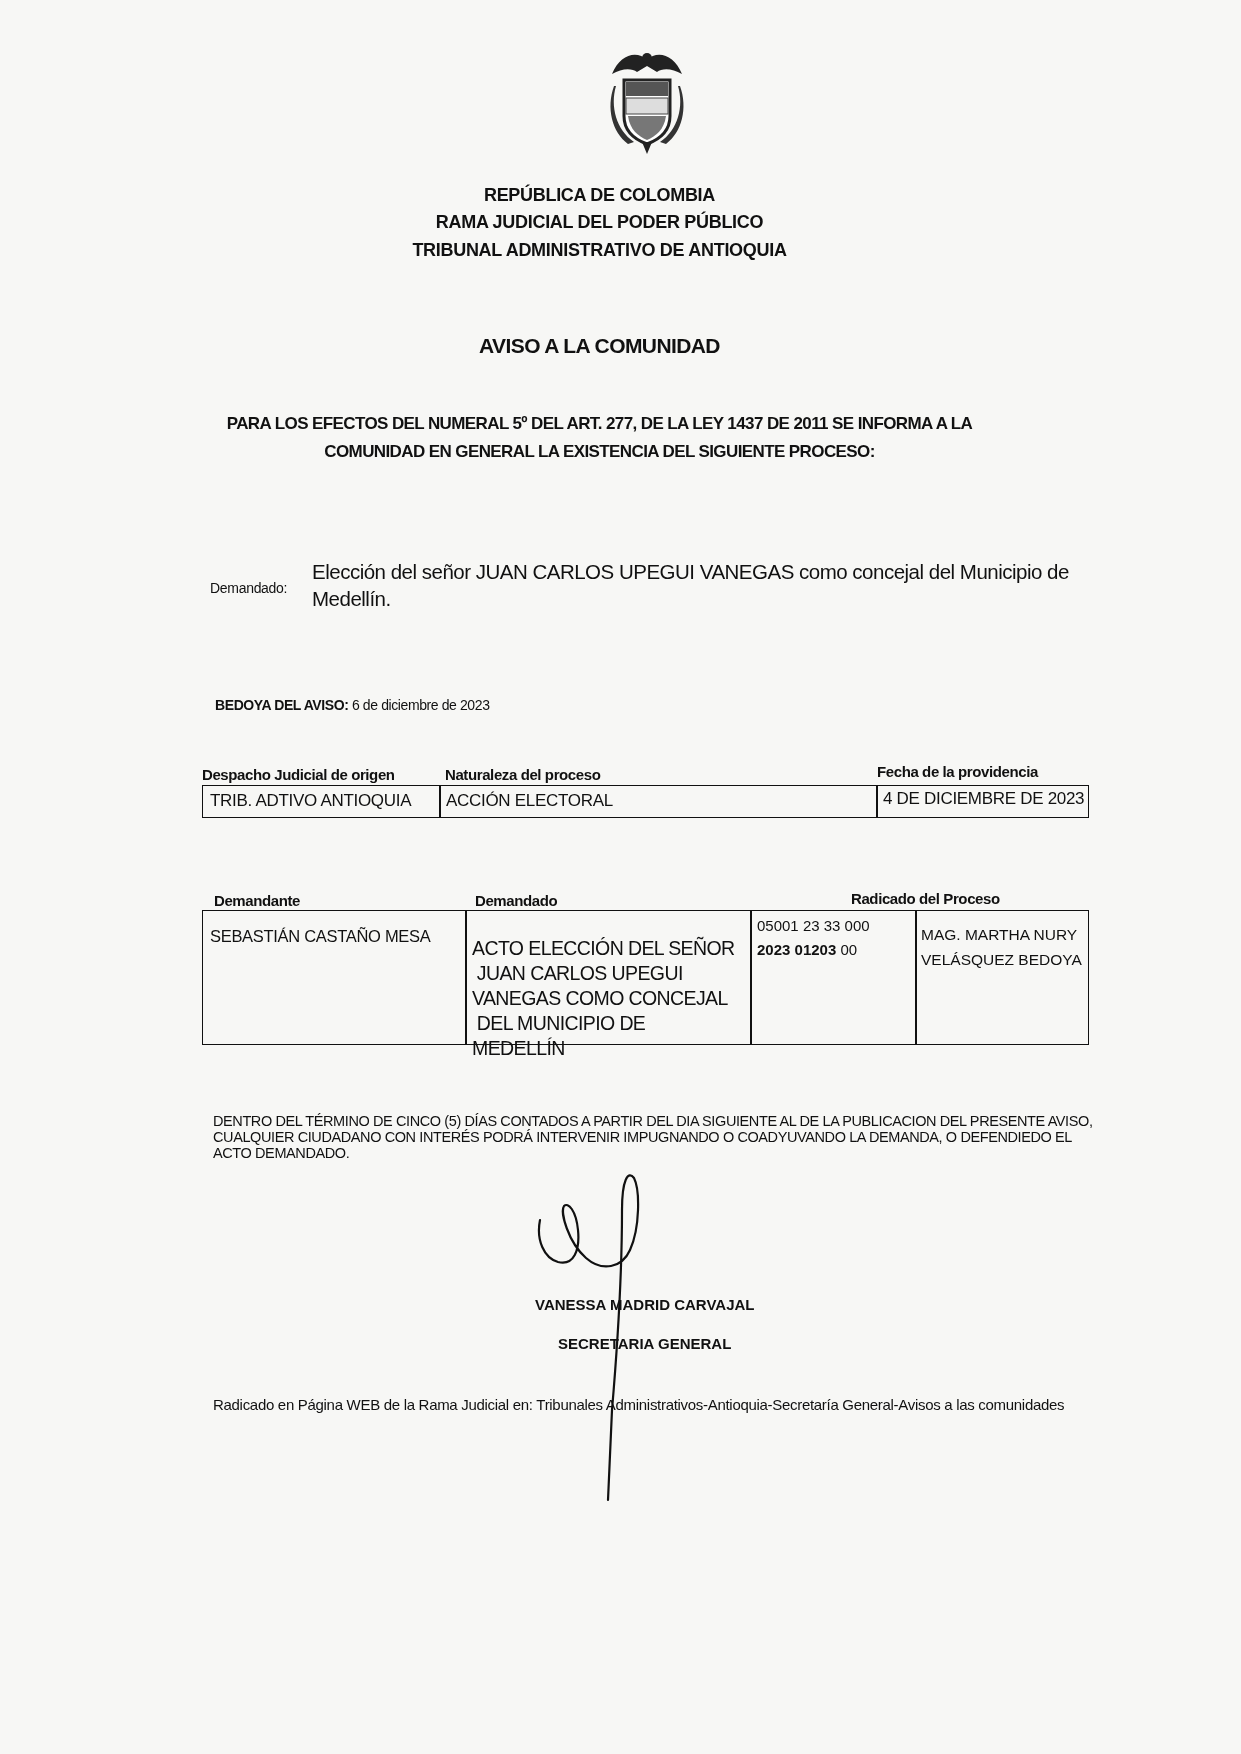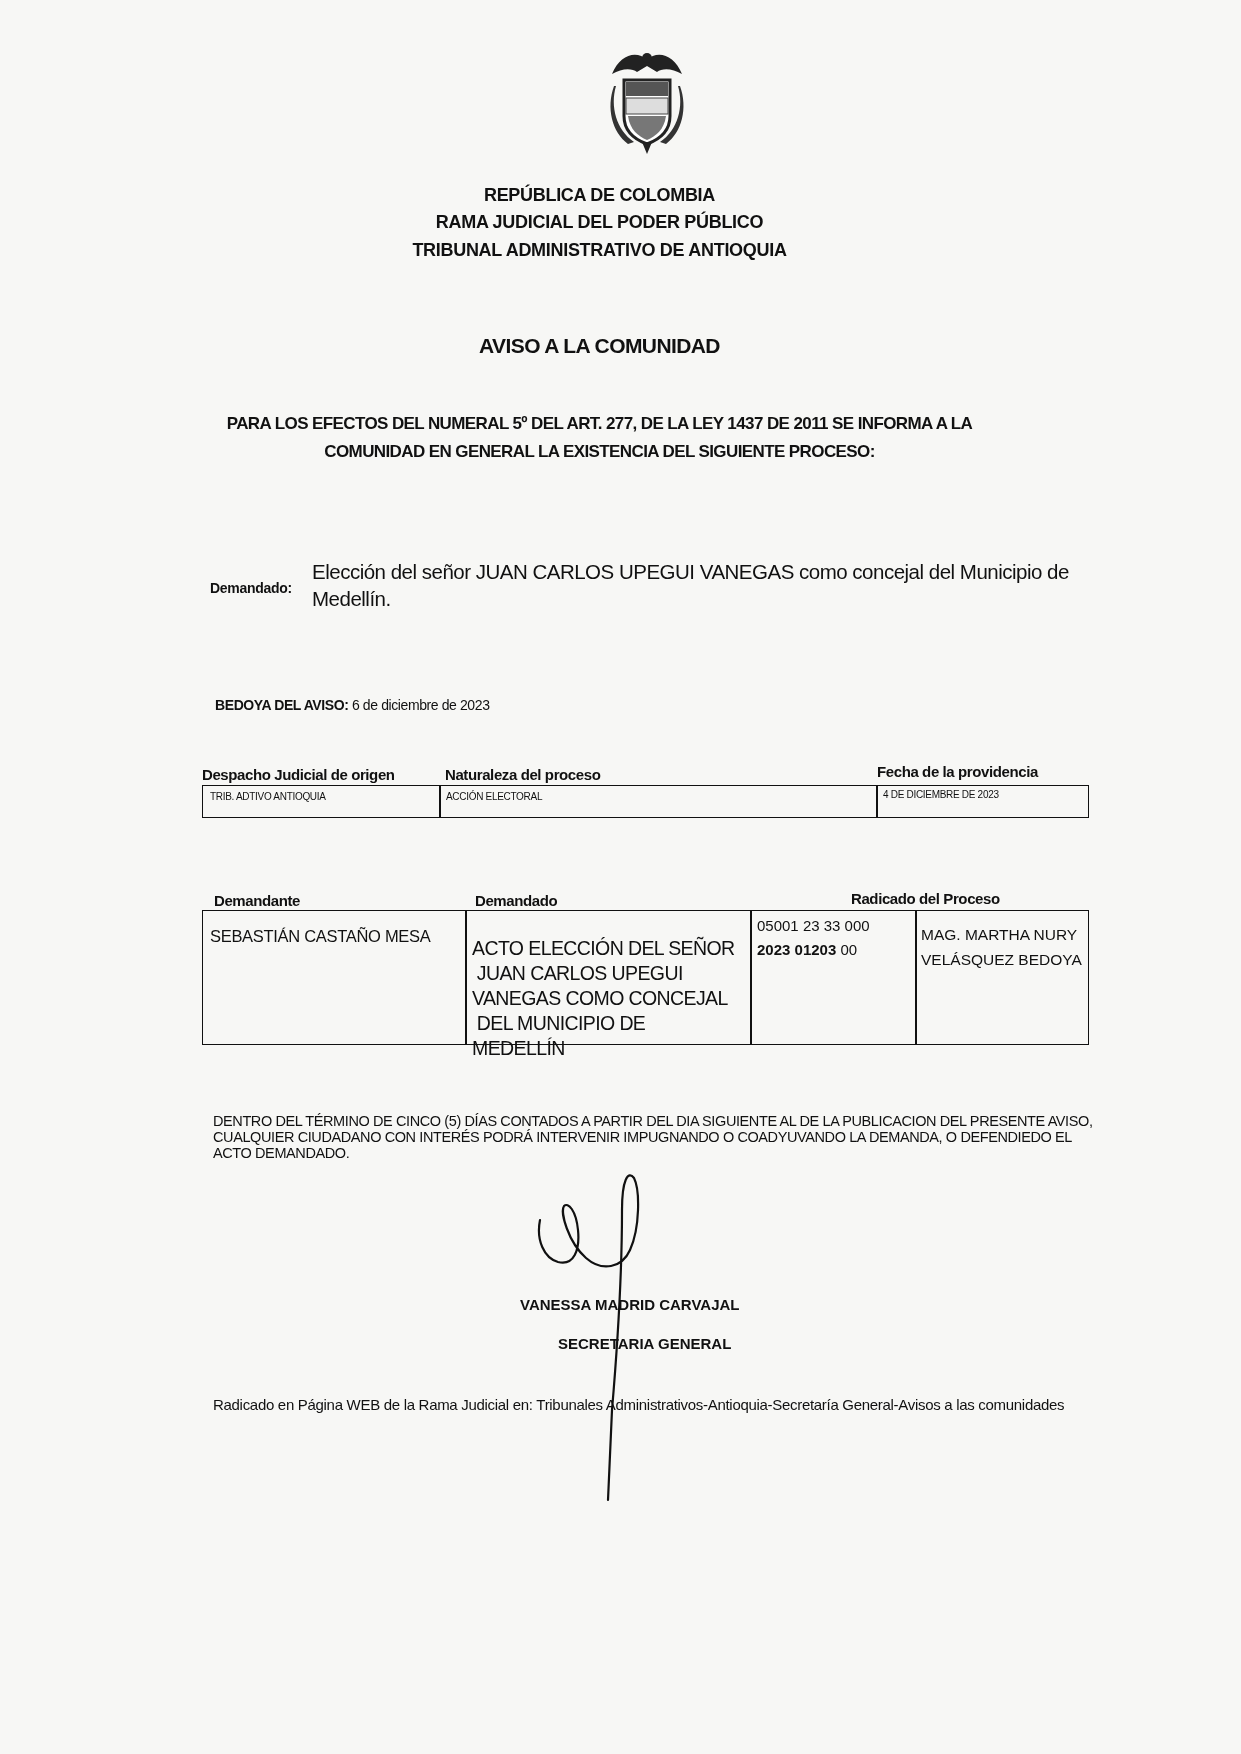--- a/index.html
+++ b/index.html
@@ -19,27 +19,27 @@
   #h1 { top: 185px; }
   #h2 { top: 212px; }
   #h3 { top: 240px; }
 
   #title { top: 334px; font-size: 21px; font-weight: bold; letter-spacing: -0.6px; }
 
   .intro { font-size: 17px; font-weight: bold; letter-spacing: -0.6px; }
   #intro1 { top: 414px; }
   #intro2 { top: 442px; }
 
-  #dem-label { left: 210px; top: 580px; font-size: 14px; font-weight: bold; letter-spacing: -0.3px; }
+  #dem-label { left: 210px; top: 580px; font-size: 14px; font-weight: normal; letter-spacing: -0.3px; }
   #dem-text { left: 312px; top: 558px; width: 790px; font-size: 20.5px; line-height: 27px; letter-spacing: -0.5px; }
 
   #fecha { left: 215px; top: 697px; font-size: 14px; letter-spacing: -0.4px; }
 
   .th { font-size: 15px; font-weight: bold; letter-spacing: -0.4px; }
-  .td { font-size: 10px; letter-spacing: -0.3px; }
+  .td { font-size: 17px; letter-spacing: -0.3px; }
 
   
   #t1h1 { left: 202px; top: 766px; }
   #t1h2 { left: 445px; top: 766px; }
   #t1h3 { left: 877px; top: 763px; }
   #t1 { left: 202px; top: 785px; width: 887px; height: 33px; border: 1.5px solid #111; box-sizing: border-box; }
   .t1v { position: absolute; top: 0; bottom: 0; width: 1.5px; background: #111; }
   #t1c1 { left: 210px; top: 791px; }
   #t1c2 { left: 446px; top: 791px; text-align: right; }
   #t1c3 { left: 883px; top: 789px; }
@@ -52,21 +52,21 @@
   #t2c1 { left: 210px; top: 927px; font-size: 16.5px; }
   #t2c2 { left: 472px; top: 936px; width: 280px; font-size: 19.5px; line-height: 25px; letter-spacing: -0.6px; white-space: pre; }
   #t2c3 { left: 757px; top: 914px; font-size: 15px; line-height: 24px; }
   #t2c4 { left: 921px; top: 922px; font-size: 15.5px; line-height: 25px; }
 
   .para { left: 213px; width: 890px; font-size: 14.5px; letter-spacing: -0.4px; }
   #para1 { top: 1113px; line-height: 16px; }
 
   #signature { left: 530px; top: 1170px; width: 150px; height: 340px; }
   .sig-name { font-size: 15px; font-weight: bold; }
-  #sig1 { left: 520px; top: 1296px; text-align: right; }
+  #sig1 { left: 535px; top: 1296px; text-align: right; }
   #sig2 { left: 558px; top: 1335px; }
 
   #pub { left: 213px; top: 1392px; width: 900px; font-size: 15px; line-height: 25px; letter-spacing: -0.3px; }
 </style>
 </head>
 <body>
 
 <svg id="coat" class="abs" viewBox="0 0 90 110">
   <path d="M10 28 C18 8 35 4 45 14 C55 4 72 8 80 28 C70 22 60 22 55 26 L45 20 L35 26 C30 22 20 22 10 28 Z" fill="#222"></path>
   <circle cx="45" cy="12" r="5" fill="#222"></circle>

